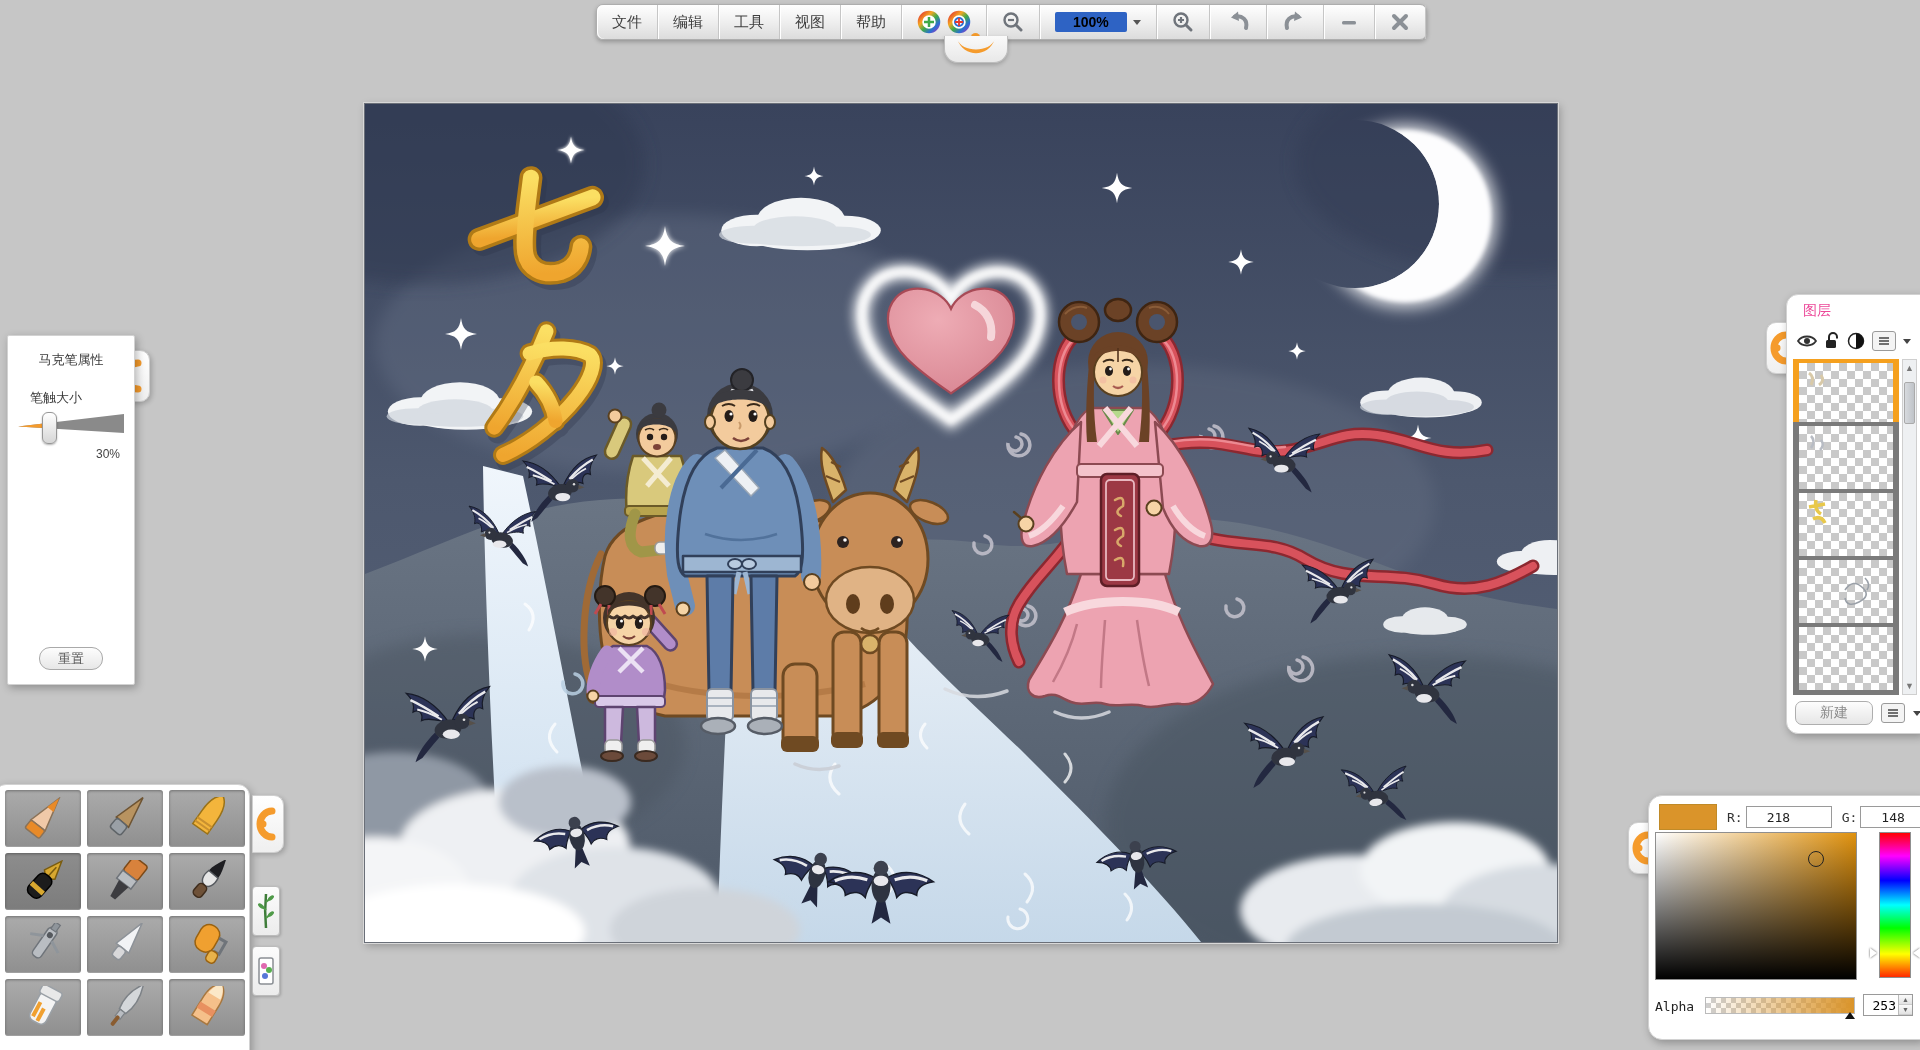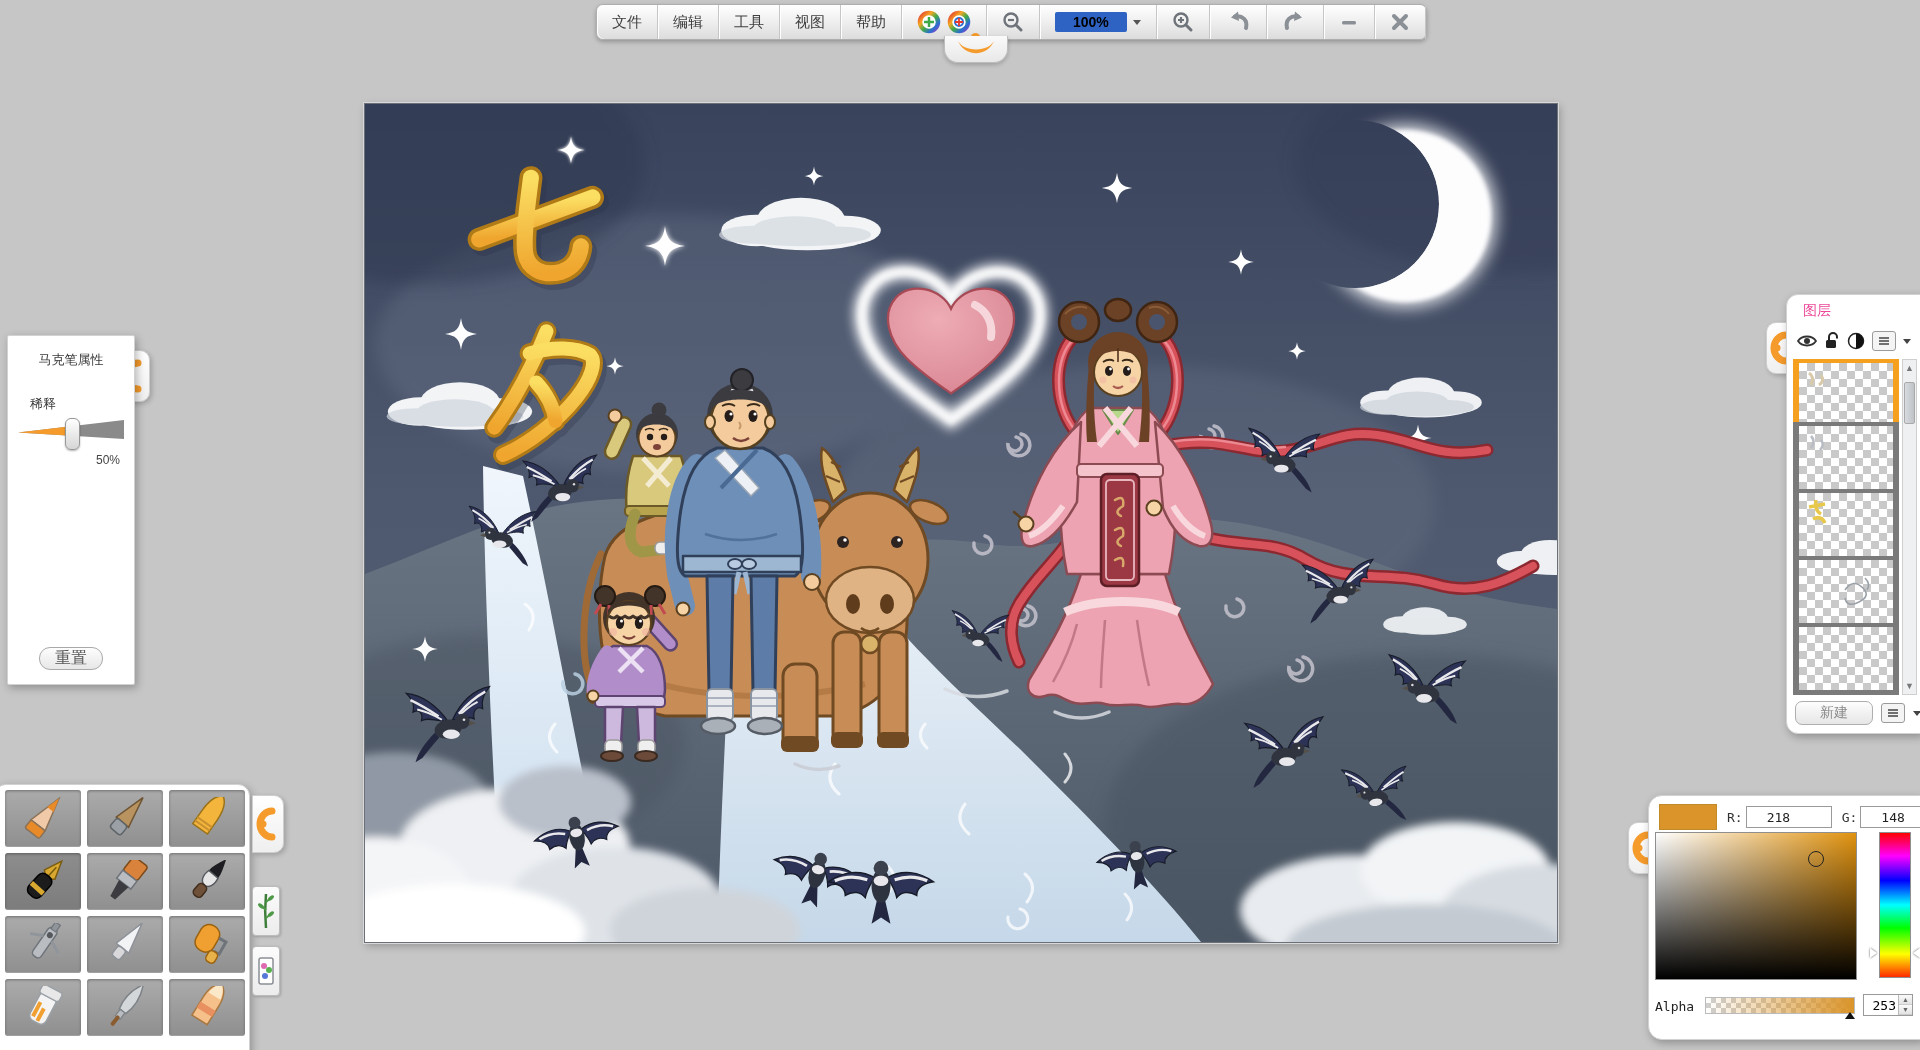--- a/index.html
+++ b/index.html
@@ -40,21 +40,21 @@
   
   .marker-panel{left:7px;top:335px;width:126px;height:348px;}
   .marker-title{margin-top:15px;text-align:center;font-size:13px;color:#3a3a3a;}
   .slider-label{margin:0 0 0 22px;font-size:13px;color:#3a3a3a;}
   .slider-box{position:relative;width:106px;height:34px;margin:4px auto 0 auto;}
   .slider-thumb{position:absolute;top:1px;width:13px;height:30px;border-radius:6px;
     background:linear-gradient(#ffffff,#d6d6d6);border:1px solid #979797;box-shadow:0 1px 2px rgba(0,0,0,.3);}
   .slider-value{text-align:right;margin:2px 14px 0 0;font-size:12px;color:#444;}
   .reset-btn{position:absolute;left:50%;transform:translateX(-50%);bottom:14px;width:62px;height:21px;
     border-radius:11px;border:1px solid #a9a9a9;background:linear-gradient(#fdfdfd,#e7e7e7);
-    font-size:16px;color:#555;display:flex;align-items:center;justify-content:center;cursor:pointer;}
+    font-size:13px;color:#555;display:flex;align-items:center;justify-content:center;cursor:pointer;}
 
   
   .brush-panel{left:-6px;top:784px;width:256px;height:272px;border-radius:12px 12px 0 0;padding:5px 4px 0 10px;box-sizing:border-box;}
   .brush-grid{display:grid;grid-template-columns:repeat(3,76px);grid-auto-rows:57px;gap:6px;}
   .brush-cell{background:linear-gradient(#ababab,#8f8f8f);border-radius:3px;
     box-shadow:inset 0 1px 3px rgba(0,0,0,.35), inset 0 -1px 1px rgba(255,255,255,.25);
     display:flex;align-items:center;justify-content:center;cursor:pointer;}
   .brush-cell.sel{background:linear-gradient(#8d8d8d,#7c7c7c);}
   .brush-strip-btn{position:absolute;width:26px;height:48px;background:linear-gradient(#fcfcfc,#ececec);
     border:1px solid #bbb;border-radius:4px;box-shadow:1px 1px 3px rgba(0,0,0,.2);
@@ -604,33 +604,33 @@
   </div>
 
   <div class="pull-tab" style="left:118px;top:350px;border-radius:0 10px 10px 0;">
     <svg width="24" height="38" viewBox="0 0 24 38">
       <path d="M16,6 A12,13 0 1,0 16,32" fill="none" stroke="#f59b2c" stroke-width="7" stroke-linecap="round"></path>
       <circle cx="7" cy="19" r="3.5" fill="#f59b2c"></circle>
     </svg>
   </div>
   <div class="panel marker-panel">
     <div class="marker-title">马克笔属性</div>
-    <div style="margin-top:26px;">
-      <div class="slider-label">稀释</div>
+    <div style="margin-top:20px;">
+      <div class="slider-label">笔触大小</div>
       <div class="slider-box">
         <svg width="106" height="34" viewBox="0 0 106 34">
           <polygon points="0,15.5 106,3 106,22" fill="#8a8a8a"></polygon>
-          <clipPath id="clip50">
-              <rect x="0" y="0" width="53" height="34"></rect>
+          <clipPath id="clip30">
+              <rect x="0" y="0" width="30" height="34"></rect>
             </clipPath>
-          <polygon points="0,15.5 106,3 106,22" fill="#f59b2c" clip-path="url(#clip50)"></polygon>
-        </svg>
-        <div class="slider-thumb" style="left:47px;"></div>
-      </div>
-      <div class="slider-value">50%</div>
+          <polygon points="0,15.5 106,3 106,22" fill="#f59b2c" clip-path="url(#clip30)"></polygon>
+        </svg>
+        <div class="slider-thumb" style="left:24px;"></div>
+      </div>
+      <div class="slider-value">30%</div>
     </div>
     <div class="reset-btn">
         <span>重置</span>
       </div>
   </div>
 
   <div class="panel brush-panel">
     <div class="brush-grid">
       <div class="brush-cell">
         <svg width="58" height="44" viewBox="0 0 58 44">

